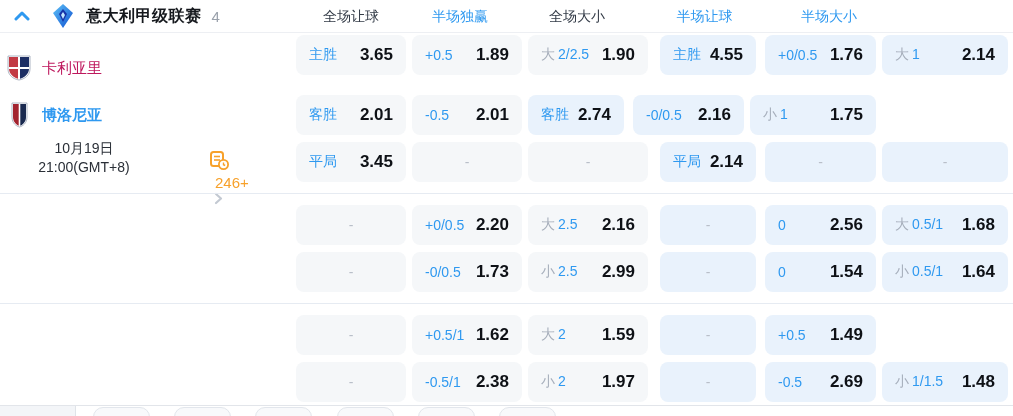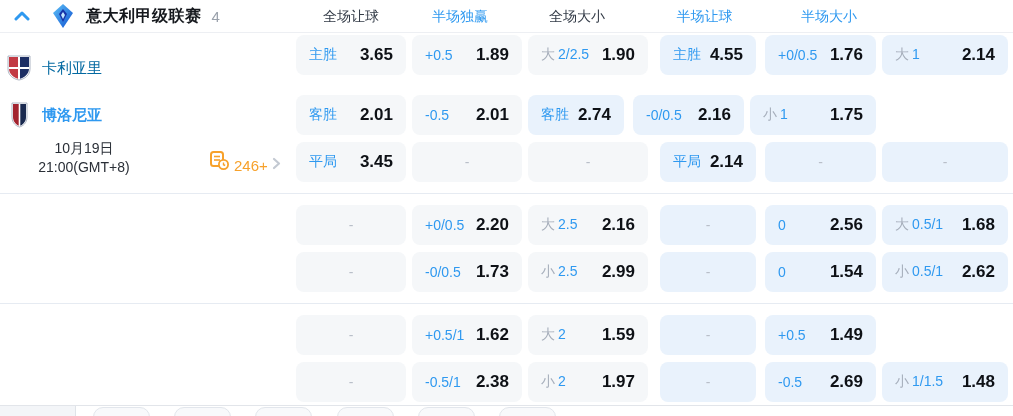--- a/index.html
+++ b/index.html
@@ -26,25 +26,25 @@
   .c4 { width:96px;  margin-right:9px; }
   .c5 { width:111px; margin-right:6px; }
   .c6 { width:126px; margin-right:0; }
 
   
   .left { position:absolute; left:0; top:33px; width:292px; height:372px; }
   .team-row { position:absolute; left:6px; height:40px; display:flex; align-items:center; }
   .team-row.home { top:15px; }
   .team-row.away { top:62px; }
   .team-logo { width:26px; height:26px; display:flex; align-items:center; justify-content:center; }
-  .team-name { margin-left:10px; font-size:15px; color:#0369a1; }
+  .team-name { margin-left:10px; font-size:15px; color:#be185d; }
   .team-name.fav { color:#2f99f0; font-weight:bold; }
   .datetime { position:absolute; left:0; top:106px; width:168px; text-align:center;
               font-size:14px; color:#2a2f37; line-height:19px; }
-  .more-link { position:absolute; left:210px; top:118px; display:flex; align-items:flex-end; cursor:pointer; }
+  .more-link { position:absolute; left:210px; top:118px; display:flex; align-items:flex-start; cursor:pointer;flex-direction:column; }
   .more-count { margin-left:5px; font-size:15px; color:#f7a12b; }
   .more-chevron { margin-left:4px; }
 
   
   .odds { position:absolute; left:296px; top:33px; width:717px; height:372px; }
   .row { position:absolute; left:0; display:flex; }
   .r1 { top:2px; }  .r2 { top:62px; }  .r3 { top:109px; }
   .r4 { top:172px; } .r5 { top:219px; }
   .r6 { top:282px; } .r7 { top:329px; }
 
@@ -277,21 +277,21 @@
       <div class="cell half c4">
           <span class="lab"><span></span></span>
           <span class="dash">-</span>
         </div>
       <div class="cell half c5">
           <span class="lab"><span>0</span></span>
           <span class="val">1.54</span>
         </div>
       <div class="cell half c6">
           <span class="lab"><span class="pre">小</span><span>0.5/1</span></span>
-          <span class="val">2.62</span>
+          <span class="val">1.64</span>
         </div>
     </div>
 
     <div class="row r6">
       <div class="cell c1">
           <span class="lab"><span></span></span>
           <span class="dash">-</span>
         </div>
       <div class="cell c2">
           <span class="lab"><span>+0.5/1</span></span>

